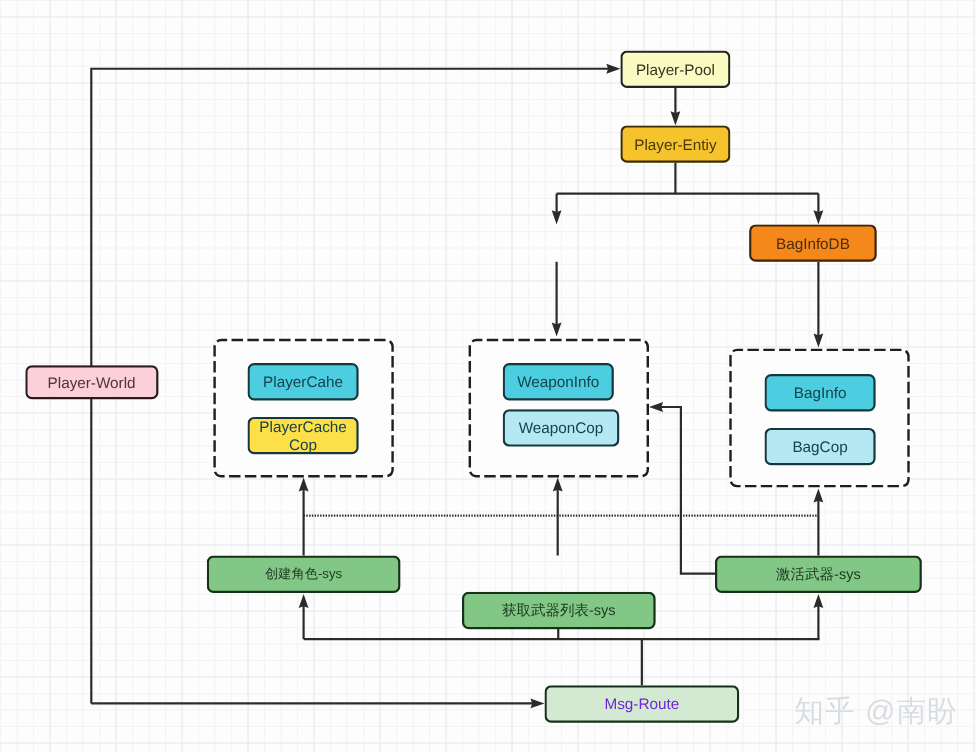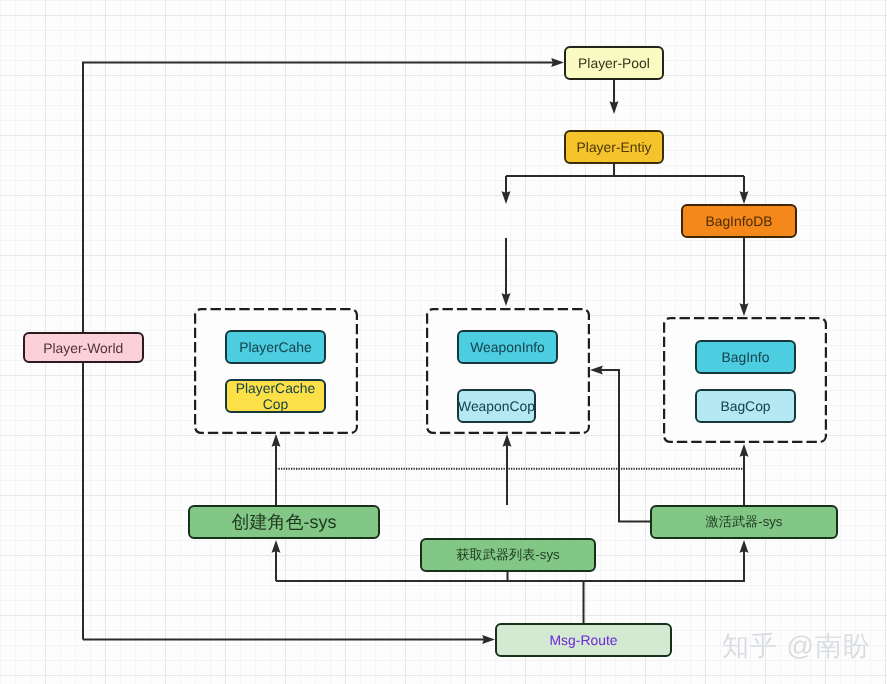--- a/index.html
+++ b/index.html
@@ -174,30 +174,30 @@
         <path d="M 744 540 L 748.45 552.8 L 744 551.2 L 739.55 552.8 Z" fill="#2b2b2b" stroke="none"></path>
         <path d="M 744 581 L 744 547.3"></path>
         <path d="M 495 639.5 L 482.2 643.95 L 483.8 639.5 L 482.2 635.05 Z" fill="#2b2b2b" stroke="none"></path>
         <path d="M 83 639.5 L 487.7 639.5"></path>
         <path d="M 276 468.8 L 744 468.8" stroke-dasharray="1.3 1.2"></path>
       </g>
   </svg>
 
   <div id="nodes">
       <div class="node" style="left: 564px; top: 46px; width: 100px; height: 34px; background: rgb(250, 250, 195); border: 2.2px solid rgb(36, 36, 26); color: rgb(54, 54, 30); font-size: 13.9px; border-radius: 6px;">Player-Pool</div>
-      <div class="node" style="left: 564px; top: 130px; width: 100px; height: 34px; background: rgb(245, 195, 44); border: 2.2px solid rgb(61, 45, 6); color: rgb(76, 56, 8); font-size: 13.9px; border-radius: 6px;">Player-Entiy</div>
+      <div class="node" style="left: 564px; top: 114px; width: 100px; height: 34px; background: rgb(245, 195, 44); border: 2.2px solid rgb(61, 45, 6); color: rgb(76, 56, 8); font-size: 13.9px; border-radius: 6px;">Player-Entiy</div>
       <div class="node" style="left: 681px; top: 204px; width: 116px; height: 34px; background: rgb(245, 136, 26); border: 2.2px solid rgb(61, 37, 6); color: rgb(76, 45, 8); font-size: 13.9px; border-radius: 6px;">BagInfoDB</div>
       <div class="node" style="left: 23px; top: 331.5px; width: 120.5px; height: 31px; background: rgb(252, 208, 217); border: 2.2px solid rgb(43, 26, 30); color: rgb(78, 52, 56); font-size: 13.9px; border-radius: 6px;">Player-World</div>
       <div class="node" style="left: 225px; top: 329.5px; width: 101px; height: 34px; background: rgb(76, 205, 224); border: 2.2px solid rgb(22, 56, 61); color: rgb(21, 67, 77); font-size: 13.9px; border-radius: 6px;">PlayerCahe</div>
       <div class="node" style="left: 225px; top: 378.5px; width: 101px; height: 34px; background: #fde047; border: 2.2px solid rgb(22, 56, 61); color: rgb(21, 67, 77); font-size: 13.9px; border-radius: 6px;">PlayerCache
 Cop</div>
       <div class="node" style="left: 457px; top: 329.5px; width: 101px; height: 34px; background: rgb(76, 205, 224); border: 2.2px solid rgb(22, 56, 61); color: rgb(21, 67, 77); font-size: 13.9px; border-radius: 6px;">WeaponInfo</div>
-      <div class="node" style="left: 457px; top: 389px; width: 79px; height: 34px; background: rgb(180, 232, 242); border: 2.2px solid rgb(22, 56, 61); color: rgb(21, 67, 77); font-size: 13.9px; border-radius: 6px;">WeaponCop</div>
+      <div class="node" style="left: 457px; top: 372px; width: 106px; height: 34px; background: rgb(180, 232, 242); border: 2.2px solid rgb(22, 56, 61); color: rgb(21, 67, 77); font-size: 13.9px; border-radius: 6px;">WeaponCop</div>
       <div class="node" style="left: 694.5px; top: 339.5px; width: 101px; height: 34px; background: rgb(76, 205, 224); border: 2.2px solid rgb(22, 56, 61); color: rgb(21, 67, 77); font-size: 13.9px; border-radius: 6px;">BagInfo</div>
       <div class="node" style="left: 694.5px; top: 388.5px; width: 101px; height: 34px; background: rgb(180, 232, 242); border: 2.2px solid rgb(22, 56, 61); color: rgb(21, 67, 77); font-size: 13.9px; border-radius: 6px;">BagCop</div>
-      <div class="node" style="left: 188px; top: 505px; width: 192px; height: 34px; background: rgb(130, 199, 133); border: 2.2px solid rgb(23, 48, 26); color: rgb(29, 54, 32); font-size: 18px; border-radius: 6px;">创建角色-sys</div>
+      <div class="node" style="left: 188px; top: 505px; width: 176px; height: 34px; background: rgb(130, 199, 133); border: 2.2px solid rgb(23, 48, 26); color: rgb(29, 54, 32); font-size: 12px; border-radius: 6px;">创建角色-sys</div>
       <div class="node" style="left: 420px; top: 505px; width: 176px; height: 34px; background: rgb(130, 199, 133); border: 2.2px solid rgb(23, 48, 26); color: rgb(29, 54, 32); font-size: 13.2px; border-radius: 6px; margin-top: 33px;">获取武器列表-sys</div>
       <div class="node" style="left: 650px; top: 505px; width: 188px; height: 34px; background: rgb(130, 199, 133); border: 2.2px solid rgb(23, 48, 26); color: rgb(29, 54, 32); font-size: 13.2px; border-radius: 6px;">激活武器-sys</div>
       <div class="node" style="left: 495px; top: 622.5px; width: 177px; height: 34px; background: rgb(212, 233, 210); border: 2.2px solid rgb(23, 48, 26); color: #6d28d9; font-size: 13.9px; border-radius: 6px;">Msg-Route</div>
     </div>
 
   <div id="watermark" style="left: 722px; top: 629px;">知乎 @南盼</div>
 </div>
 
 </body></html>

